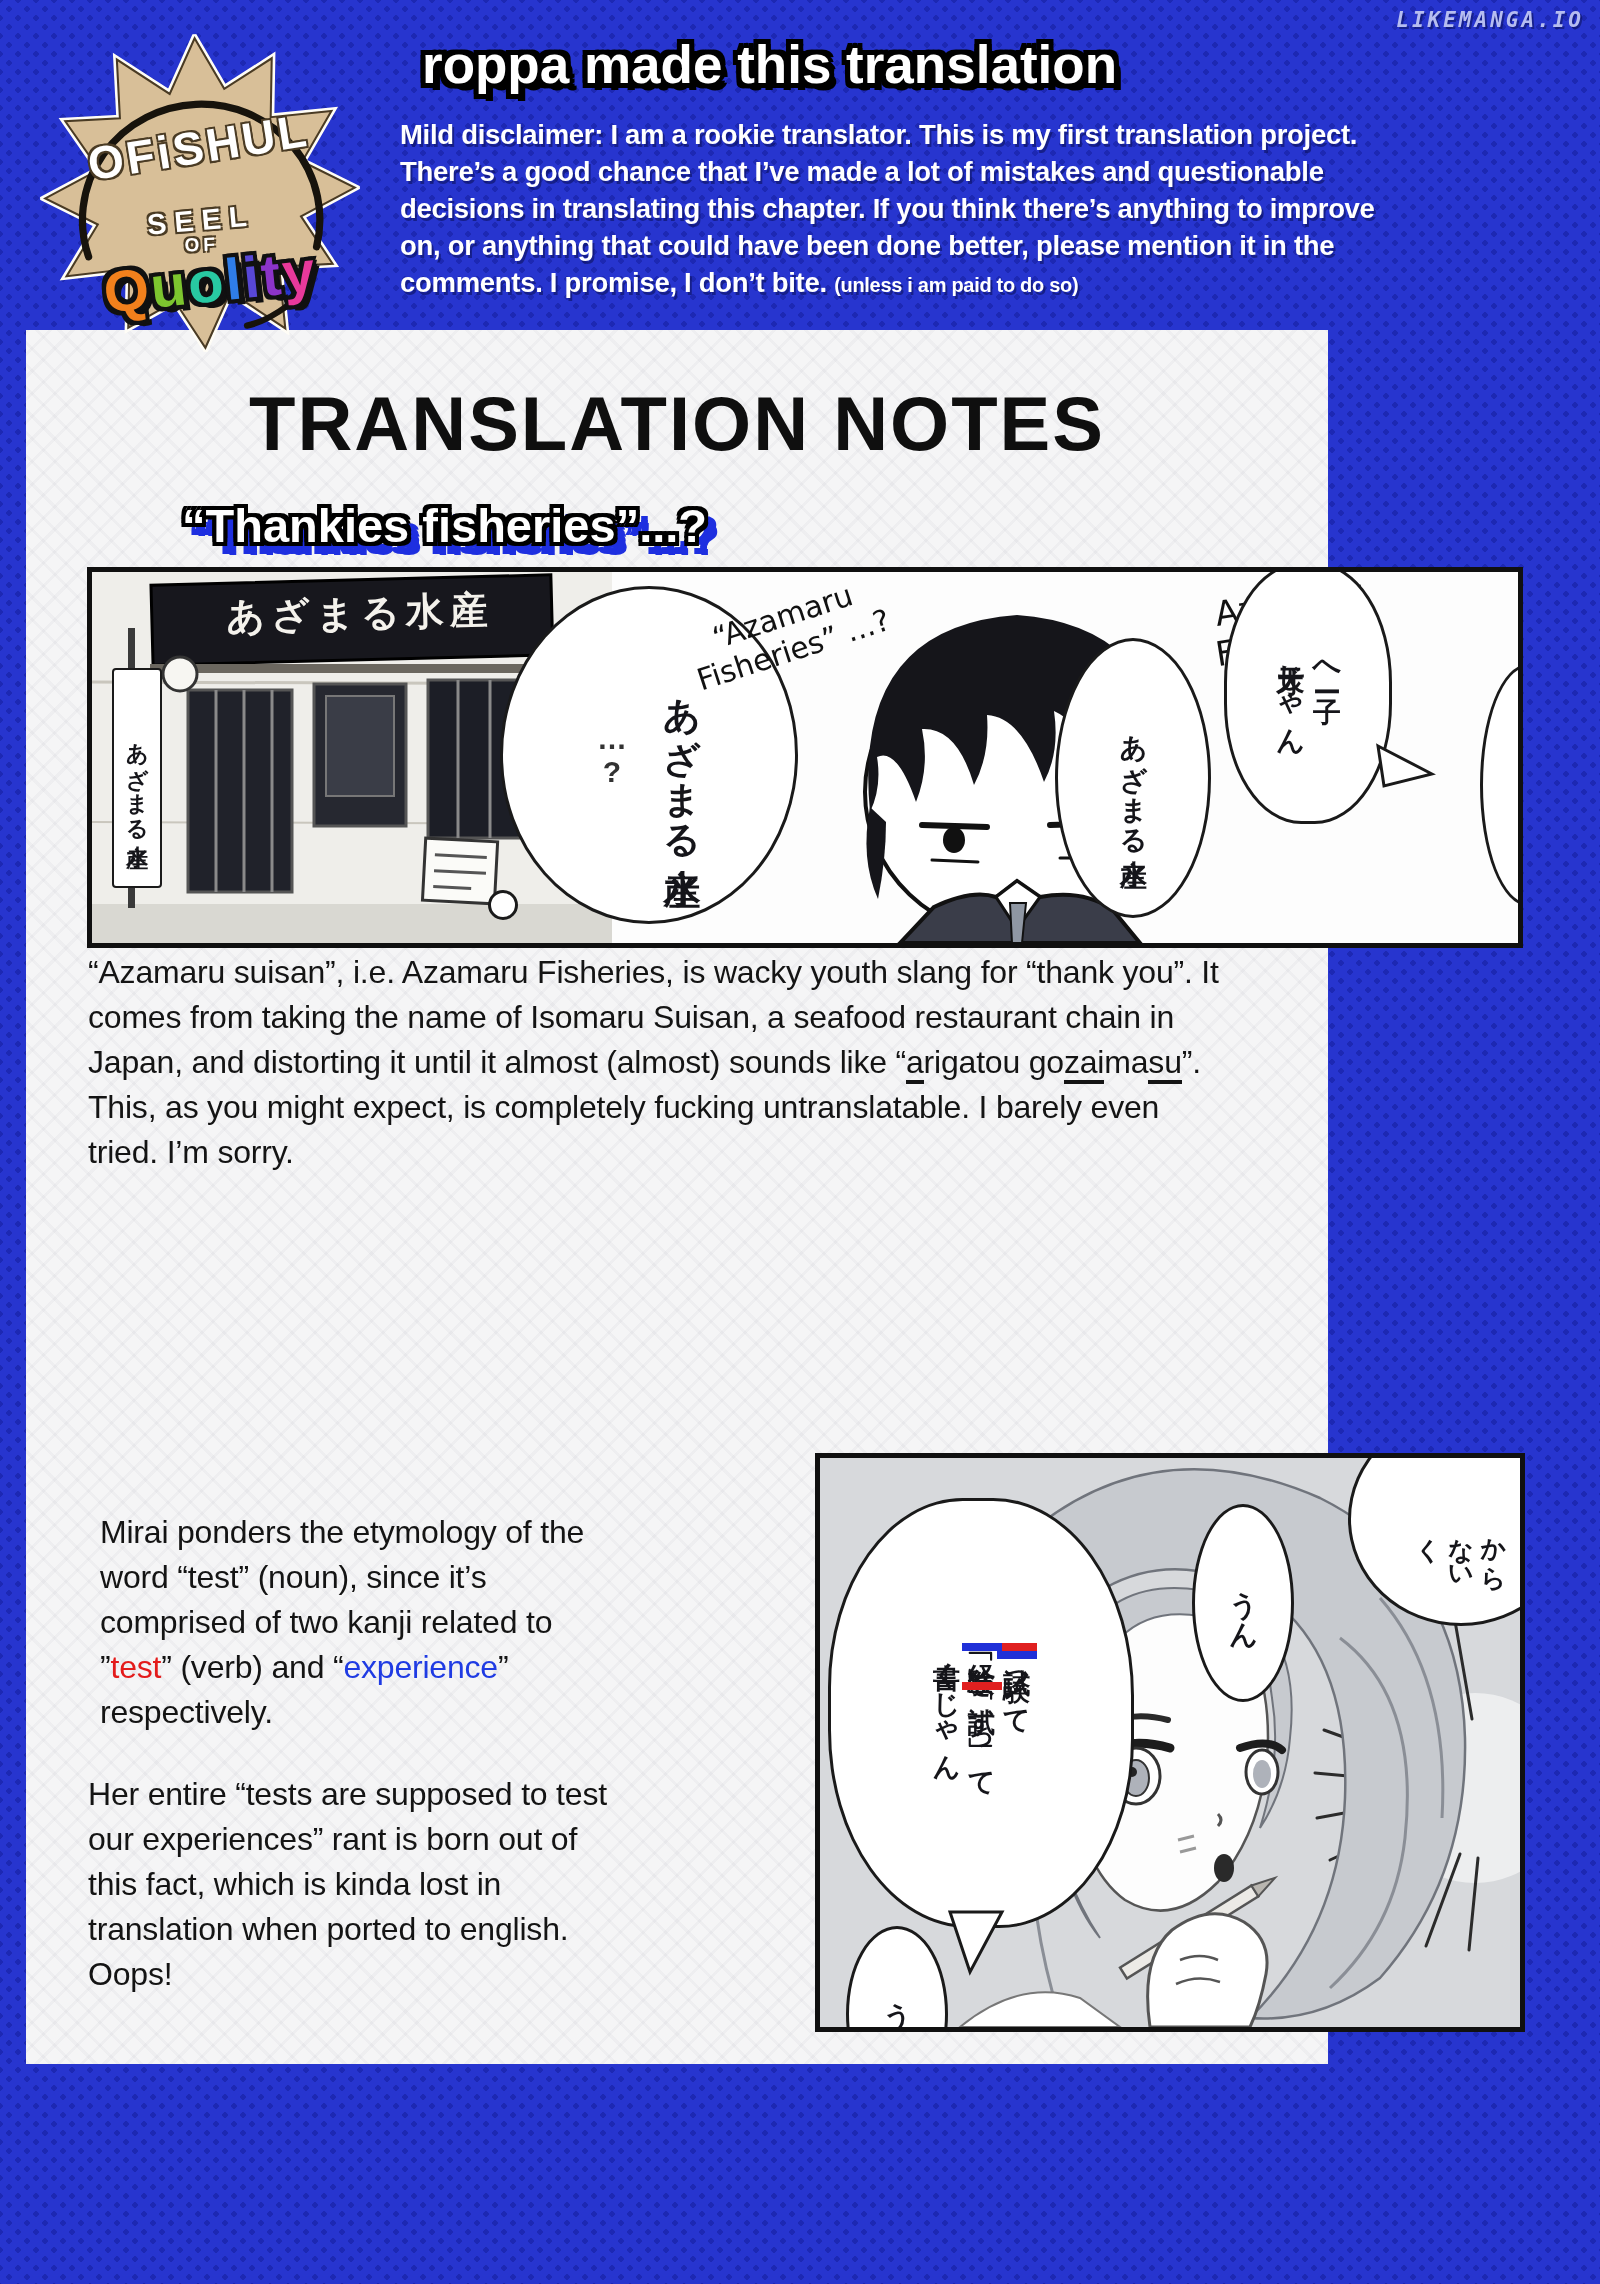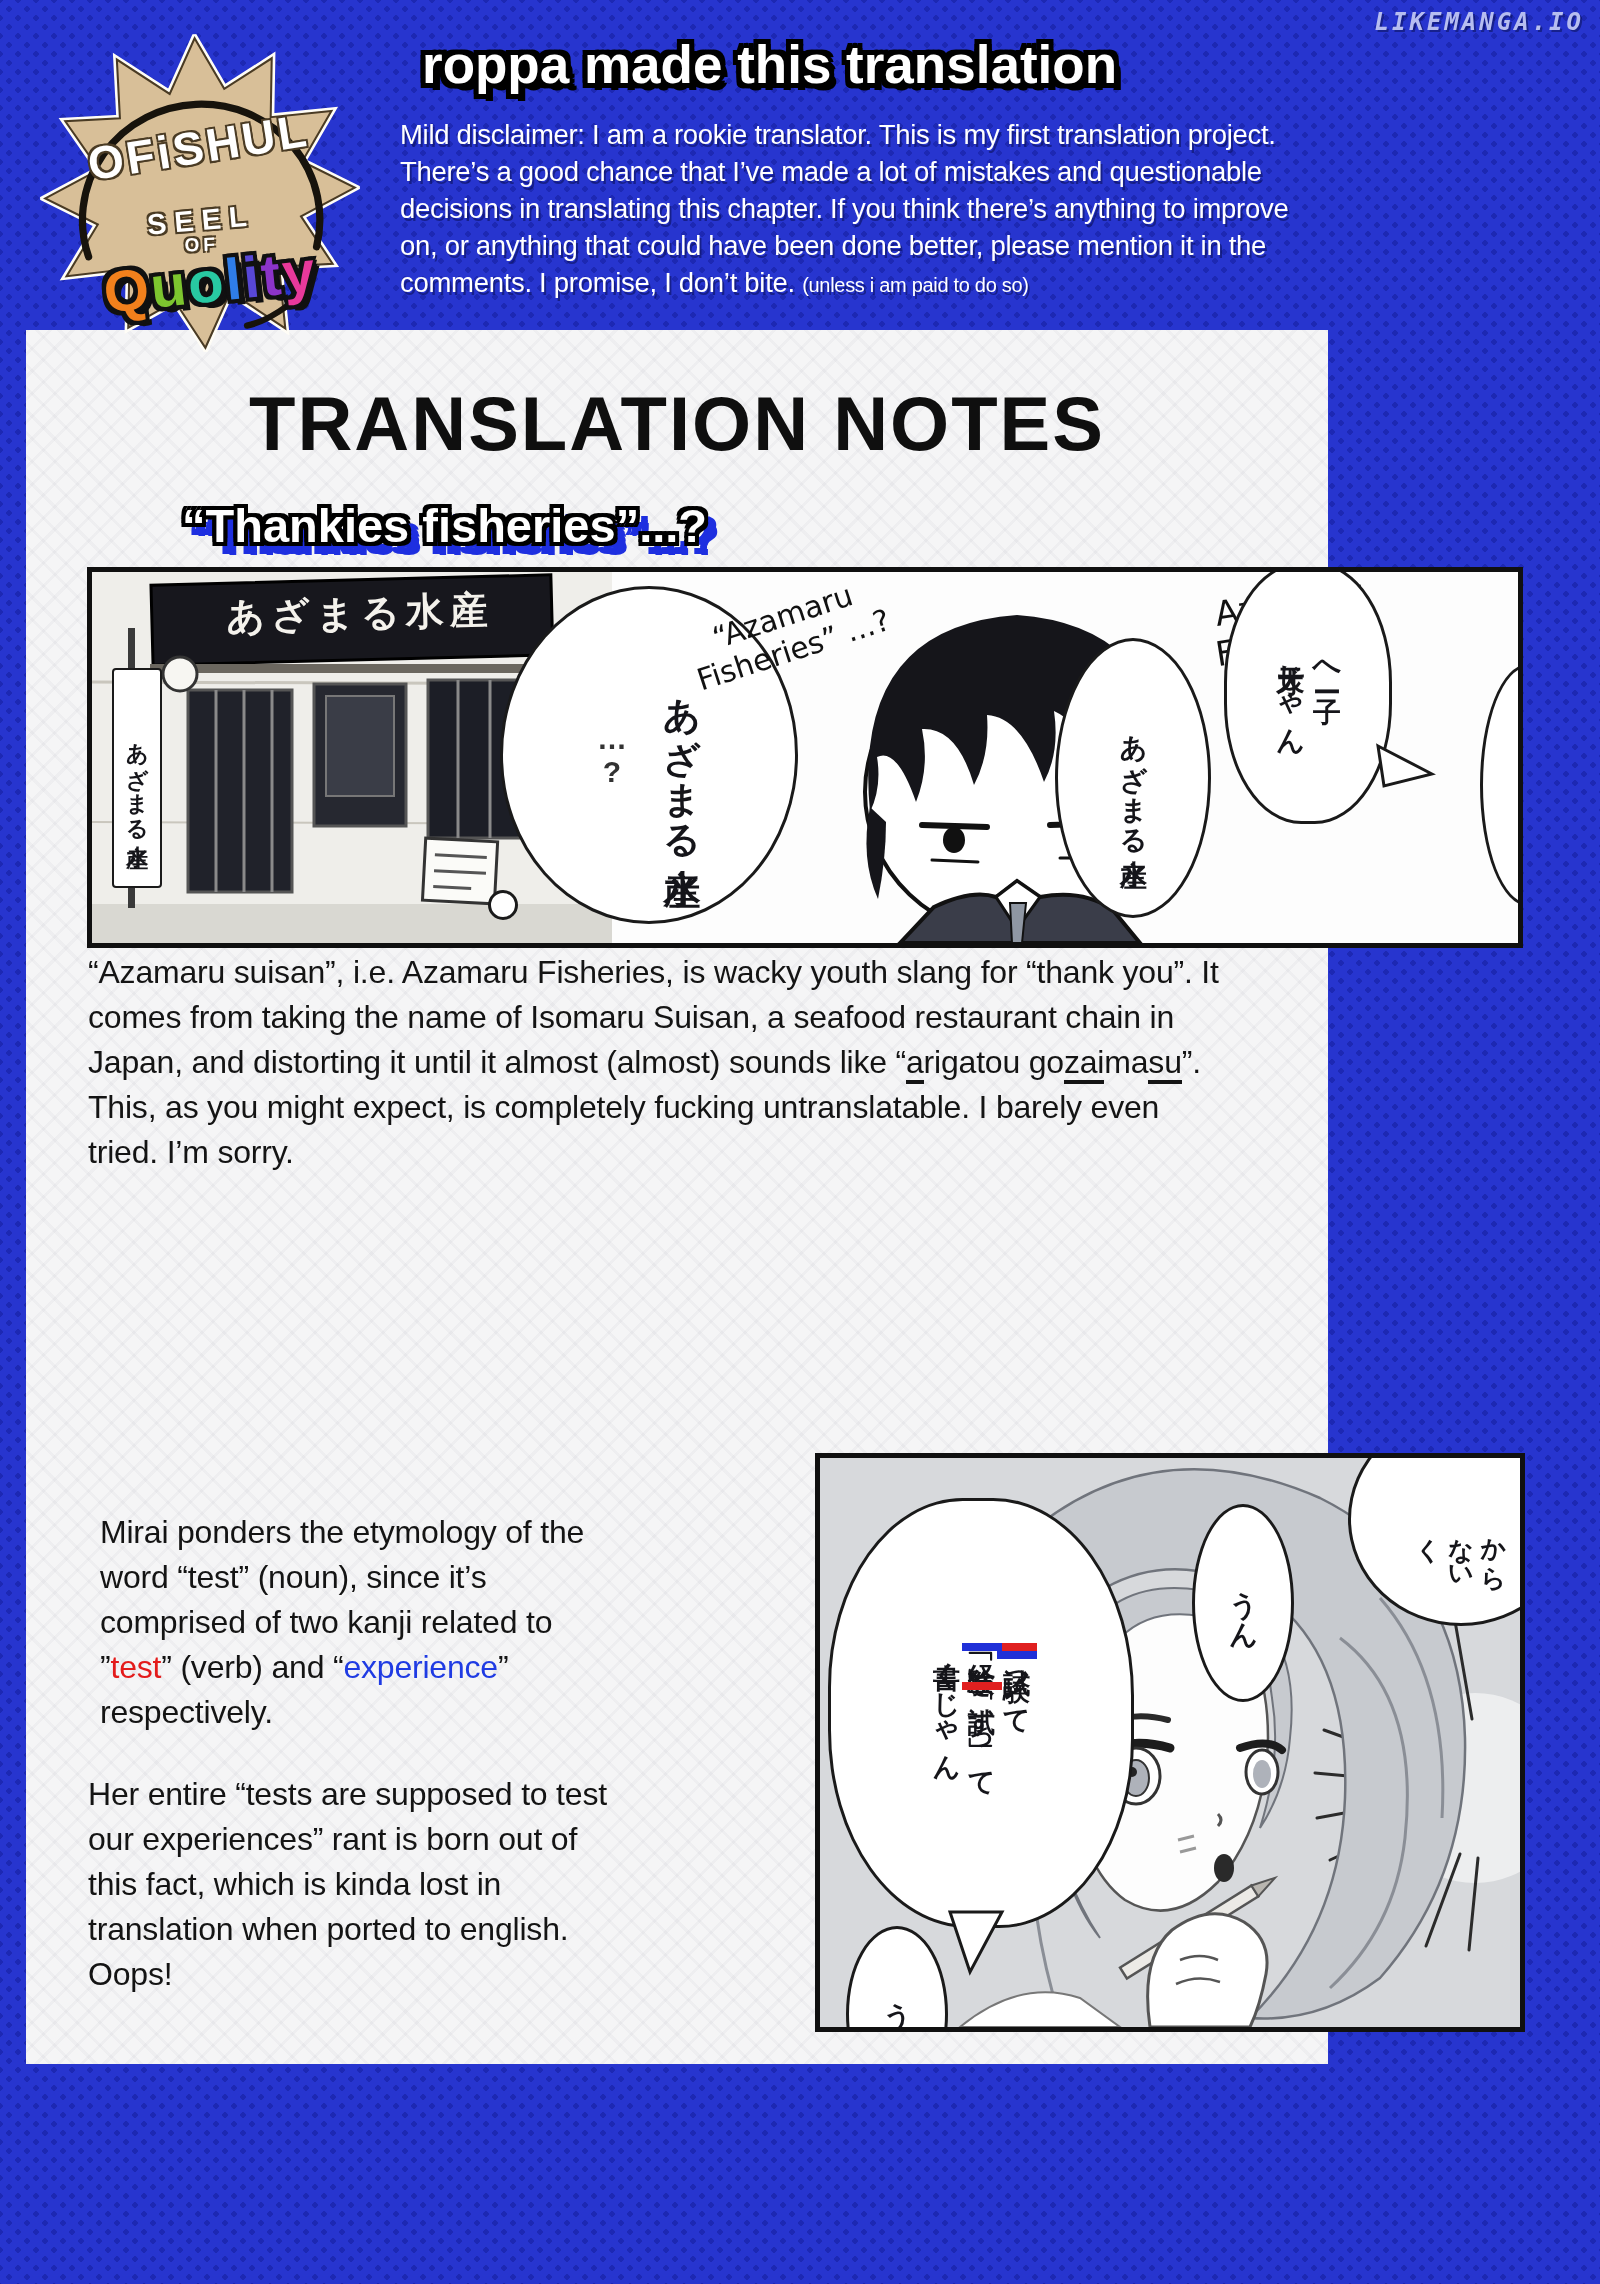--- a/index.html
+++ b/index.html
@@ -14,36 +14,36 @@
     background-position:0 0,9px 9px;
   }
   .abs{position:absolute;}
   .rich,.prelines{white-space:pre-line;}
 
   
   .watermark{
     top:8px;right:16px;
     font-family:"DejaVu Sans Mono",monospace;
     font-style:italic;font-weight:bold;
-    font-size:24px;letter-spacing:3px;color:#b6bdf0;
+    font-size:21px;letter-spacing:3px;color:#b6bdf0;
     text-shadow:2px 2px 0 rgba(5,8,60,.45);
   }
   .banner-title{
     left:393px;top:34px;
     font-size:53px;font-weight:800;color:#ffffff;letter-spacing:0px;
     text-shadow:
       -5px -5px 0 #000,0 -5px 0 #000,5px -5px 0 #000,
       -5px 0 0 #000,5px 0 0 #000,
       -5px 5px 0 #000,0 5px 0 #000,5px 5px 0 #000,
       7px 7px 0 #000;
     padding-left: 29px;
   }
   .banner-disclaimer{
     left:400px;top:116px;width:1195px;
-    font-size:27.5px;font-weight:normal;line-height:37px;color:#ffffff;
+    font-size:27.5px;font-weight:bold;line-height:37px;color:#ffffff;
     letter-spacing:-.3px;
     text-shadow:2px 3px 0 rgba(12,16,92,.6);
   }
   .banner-disclaimer .small{font-size:20px;}
 
   
   .seal{left:40px;top:34px;width:320px;height:318px;transform:rotate(-2deg);z-index:6;}
   .seal svg{position:absolute;left:0;top:0;width:100%;height:100%;}
   .seal-text{left:0;right:0;text-align:center;color:#fff;font-weight:bold;
     text-shadow:-2px -2px 0 #4a3b24,2px -2px 0 #4a3b24,-2px 2px 0 #4a3b24,2px 2px 0 #4a3b24;}

